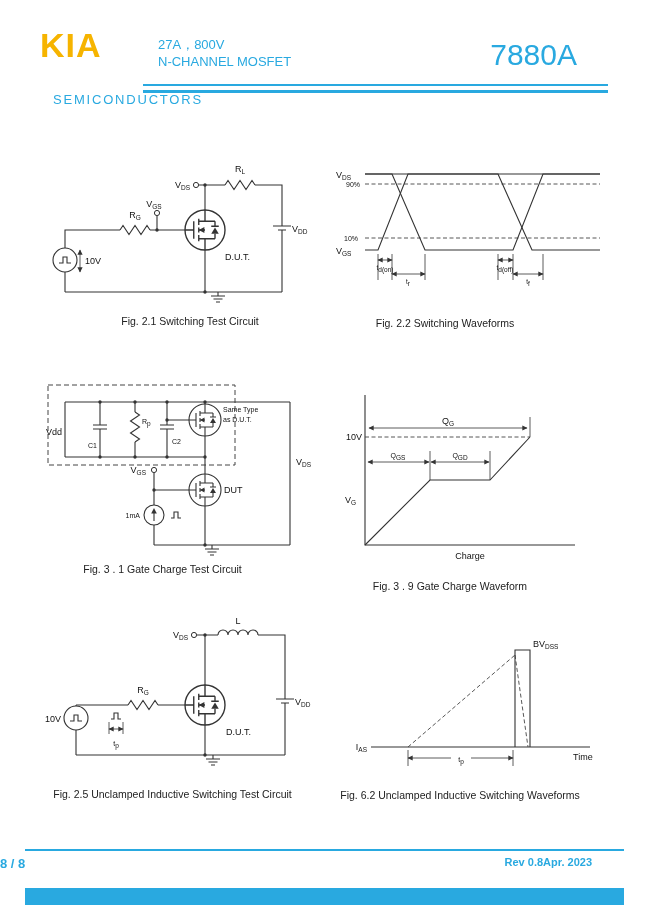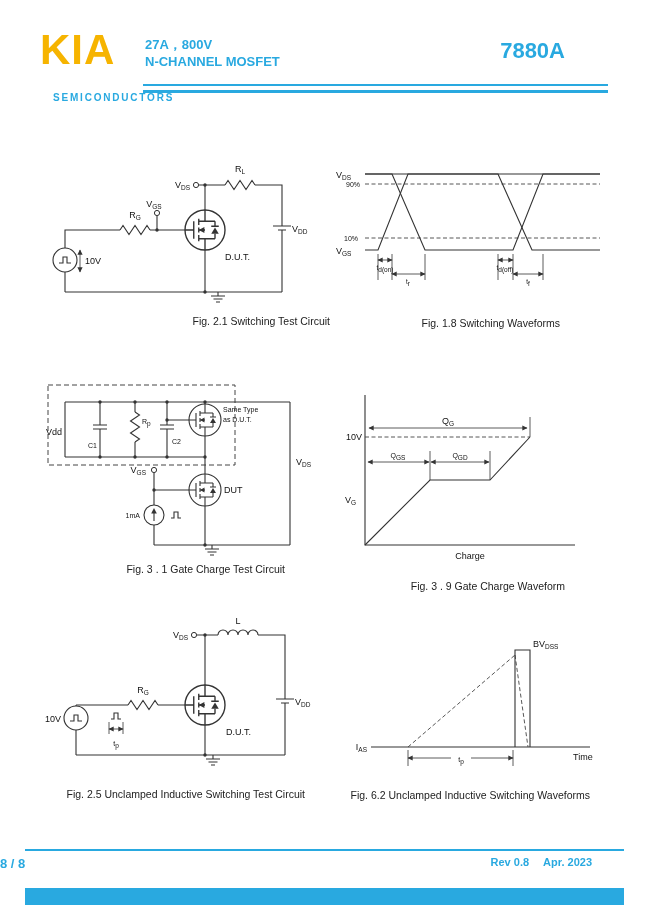--- a/index.html
+++ b/index.html
@@ -1,53 +1,53 @@
 <!DOCTYPE html>
 <html style="--accent: #29A9E0; --logo: #F6B400;"><head>
 <meta charset="utf-8">
 <style>
   * { margin:0; padding:0; box-sizing:border-box; }
   html,body { width:649px; height:917px; }
   body { background:#fff; position:relative; font-family:"Liberation Sans", sans-serif; overflow:hidden; }
 
   
-  .logo { position:absolute; left:40px; top:26px; font-size:42px; font-weight:bold;
+  .logo { position:absolute; left:40px; top:26px; font-size:34px; font-weight:bold;
           letter-spacing:1px; color:var(--logo,#F6B400); }
-  .logo-sub { position:absolute; left:41px; top:92px; font-size:10px; font-weight:bold;
+  .logo-sub { position:absolute; left:41px; top:92px; font-size:13px; font-weight:normal;
           letter-spacing:1.8px; color:var(--accent,#29A9E0);padding-left:12px; }
-  .prod { position:absolute; left:145px; top:36px; color:var(--accent,#29A9E0);
-          font-weight:bold; font-size:13px; line-height:17px; }
-  .part { position:absolute; right:84px; top:38px; font-size:22px; color:var(--accent,#29A9E0);font-weight:bold; }
+  .prod { position:absolute; left:158px; top:36px; color:var(--accent,#29A9E0);
+          font-weight:normal; font-size:13px; line-height:17px; }
+  .part { position:absolute; right:72px; top:38px; font-size:30px; color:var(--accent,#29A9E0); }
   .rule { position:absolute; left:143px; width:465px; background:var(--accent,#29A9E0); }
   .r1 { top:84px; height:2px; }
   .r2 { top:90px; height:2.5px; }
 
   
   .figs { position:absolute; left:0; top:140px; }
   .figs .w  { stroke:#333; stroke-width:1.1; fill:none; }
   .figs .wt { stroke:#333; stroke-width:0.8; fill:none; }
   .figs .wd { stroke:#444; stroke-width:1; fill:none; stroke-dasharray:5 3; }
   .figs .wd2{ stroke:#444; stroke-width:0.9; fill:none; stroke-dasharray:4 2.5; }
   .figs .f  { fill:#333; stroke:none; }
   .figs .term { fill:#fff; stroke:#333; stroke-width:1; }
   .figs .dot  { fill:#333; }
   .figs text { font-size:9px; fill:#111; font-family:"Liberation Sans",sans-serif; }
   .figs .sub { font-size:6.5px; }
   .figs .t7  { font-size:7px; }
   .figs .t6  { font-size:6.3px; }
 
-  .cap { position:absolute; font-size:10.5px; color:#222; text-align:right; }
+  .cap { position:absolute; font-size:10.5px; color:#222; text-align:center; }
 
   
   .f-rule { position:absolute; left:25px; top:849px; width:599px; height:1.5px; background:var(--accent,#29A9E0); }
   .f-page { position:absolute; left:0; top:856px; width:627px; text-align:left;
             color:var(--accent,#29A9E0); font-weight:bold; font-size:13px; }
   .f-rev  { position:absolute; right:57px; top:856px; color:var(--accent,#29A9E0);
             font-weight:bold; font-size:11px; }
-  .f-rev .f-date { margin-left:14px; }
+  .f-rev .f-date { }
   .f-bar  { position:absolute; left:25px; top:888px; width:599px; height:17px; background:var(--accent,#29A9E0); }
 </style>
 </head>
 <body>
 
 <div class="logo">KIA</div>
 <div class="logo-sub">SEMICONDUCTORS</div>
 <div class="prod">
   <div>27A，800V</div>
   <div>N-CHANNEL MOSFET</div>
@@ -209,21 +209,21 @@
     <line class="wt" x1="73" y1="136" x2="116" y2="136" marker-start="url(#arr)"></line>
     <line class="wt" x1="136" y1="136" x2="178" y2="136" marker-end="url(#arr)"></line>
     <text x="32" y="128" text-anchor="end"><tspan>I</tspan><tspan class="sub" dy="2">AS</tspan></text>
     <text x="198" y="25"><tspan>BV</tspan><tspan class="sub" dy="2">DSS</tspan></text>
     <text x="238" y="138">Time</text>
     <text x="126" y="140" text-anchor="middle" class="t7"><tspan>t</tspan><tspan class="sub" dy="1.5">p</tspan></text>
   </g>
 </svg>
 
 <div class="cap" style="left:50px;top:315px;width:280px">Fig. 2.1 Switching Test Circuit</div>
-<div class="cap" style="left:330px;top:317px;width:230px">Fig. 1.8 Switching Waveforms</div>
+<div class="cap" style="left:330px;top:317px;width:230px">Fig. 2.2 Switching Waveforms</div>
 <div class="cap" style="left:40px;top:563px;width:245px">Fig. 3 . 1 Gate Charge Test Circuit</div>
 <div class="cap" style="left:335px;top:580px;width:230px">Fig. 3 . 9 Gate Charge Waveform</div>
 <div class="cap" style="left:40px;top:788px;width:265px">Fig. 2.5 Unclamped Inductive Switching Test Circuit</div>
 <div class="cap" style="left:330px;top:789px;width:260px">Fig. 6.2 Unclamped Inductive Switching Waveforms</div>
 
 <div class="f-rule"></div>
 <div class="f-page">8 / 8</div>
 <div class="f-rev">
   <span>Rev 0.8</span><span class="f-date">Apr. 2023</span>
 </div>

